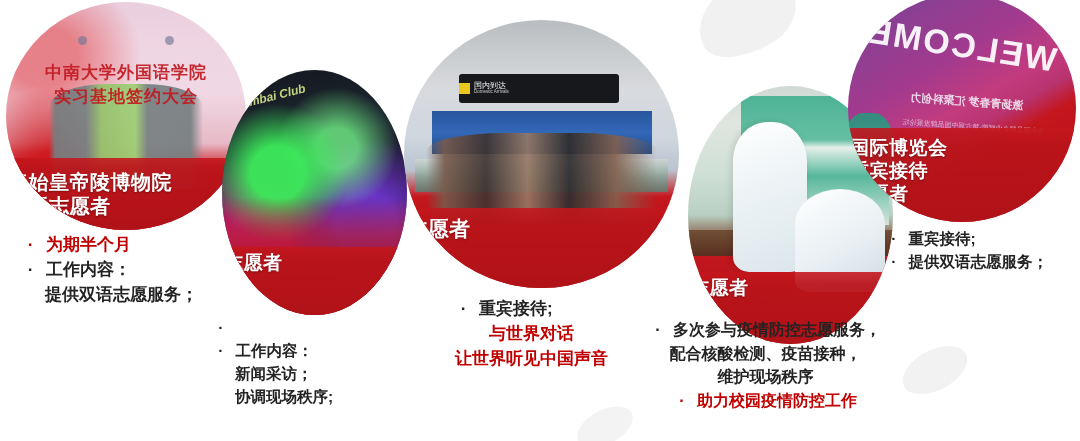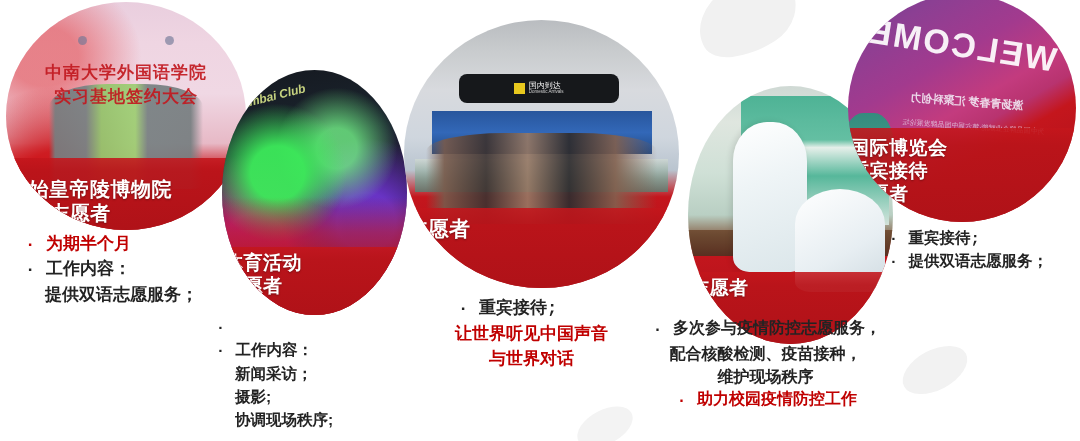--- a/index.html
+++ b/index.html
@@ -124,21 +124,21 @@
     align-items: center;
     font-size: 7px;
     color: #5a5f78;
     opacity: 0.85;
   }
   #bubble1 .logos .lg { display: flex; align-items: center; gap: 2px; }
   #bubble1 .logos .mark {
     width: 9px; height: 9px; border-radius: 50%;
     background: #6f7796; opacity: .75; flex: 0 0 auto;
   }
-  #bubble1 .caption { font-size: 20px; height: 72px; padding-top: 19px; }
+  #bubble1 .caption { font-size: 20px; height: 72px; padding-top: 12px; }
 
   
   #bubble2 { left: 222px; top: 70px; width: 185px; height: 245px; }
   #bubble2 .photo {
     background:
       radial-gradient(circle at 30% 42%, rgba(60,235,90,0.95) 0 14%, rgba(40,200,70,0) 36%),
       radial-gradient(circle at 62% 32%, rgba(120,255,140,0.75) 0 10%, rgba(120,255,140,0) 30%),
       radial-gradient(circle at 78% 62%, rgba(120,60,230,0.8) 0 14%, rgba(120,60,230,0) 40%),
       radial-gradient(circle at 18% 72%, rgba(235,40,160,0.72) 0 14%, rgba(235,40,160,0) 40%),
       linear-gradient(170deg,#15181f 0%, #1b2630 30%, #2a1040 58%, #7a1020 76%, #a21420 100%);
@@ -165,24 +165,23 @@
   #bubble3 { left: 404px; top: 20px; width: 275px; height: 268px; }
   #bubble3 .photo {
     background:
       linear-gradient(180deg,#b9bcc0 0%, #c9ccce 12%, #d8dade 26%, #cfd6de 44%, #b9c4cf 56%, #c4161d 66%, #ab1018 100%);
   }
   #bubble3 .signboard {
     position: absolute;
     left: 20%; top: 20%;
     width: 58%; height: 11%;
     background: #16181b;
-    border-radius: 8px;
+    border-radius: 3px;
     display: flex;
     align-items: center;
-    justify-content: center;
     gap: 4px;
   }
   #bubble3 .signboard .sq {
     width: 11px; height: 11px;
     background: #e8c81e;
     flex: 0 0 auto;
   }
   #bubble3 .signboard .st {
     color: #f4f4f4;
     font-size: 8px;
@@ -314,21 +313,21 @@
     align-items: flex-start;
     gap: 7px;
     white-space: nowrap;
   }
   .bullets .dot {
     flex: 0 0 auto;
     width: 1em;
     text-align: center;
     line-height: inherit;
   }
-  .bullets .txt { flex: 0 1 auto; font-family: Liberation Mono, monospace; }
+  .bullets .txt { flex: 0 1 auto; }
   .bullets .sub {
     white-space: nowrap;
   }
   .red { color: #c00000; }
 
   
   #txt1 { left: 22px; top: 232px; font-size: 17px; }
   #txt1 .indent { padding-left: 23px; }
 
   
@@ -372,21 +371,20 @@
     <div class="caption">
       <div>秦始皇帝陵博物院</div>
       <div>双语志愿者</div>
     </div>
   </div>
 
   <div class="bubble" id="bubble2">
     <div class="photo"></div>
     <div class="neon">Cambai Club</div>
     <div class="caption">
-      <div>体育活动</div>
       <div>志愿者</div>
     </div>
   </div>
 
   <div class="bubble" id="bubble3">
     <div class="photo">
       <div class="blue"></div>
       <div class="counter"></div>
       <div class="signboard">
         <span class="sq"></span>
@@ -442,31 +440,30 @@
 
   <div class="bullets" id="txt2">
     <div class="row">
       <span class="dot">·</span>
     </div>
     <div class="row">
       <span class="dot">·</span>
       <span class="txt">工作内容：</span>
     </div>
     <div class="indent sub">新闻采访；</div>
-    <div class="indent sub">摄影;</div>
     <div class="indent sub">协调现场秩序;</div>
   </div>
 
   <div class="bullets" id="txt3">
     <div class="row">
       <span class="dot">·</span>
       <span class="txt">重宾接待;</span>
     </div>
+    <div class="ctr red">与世界对话</div>
     <div class="ctr red">让世界听见中国声音</div>
-    <div class="ctr red">与世界对话</div>
   </div>
 
   <div class="bullets" id="txt4">
     <div class="row">
       <span class="dot">·</span>
       <span class="txt">多次参与疫情防控志愿服务，</span>
     </div>
     <div class="sub">配合核酸检测、疫苗接种，</div>
     <div class="sub">维护现场秩序</div>
     <div class="row" style="justify-content:center;">

